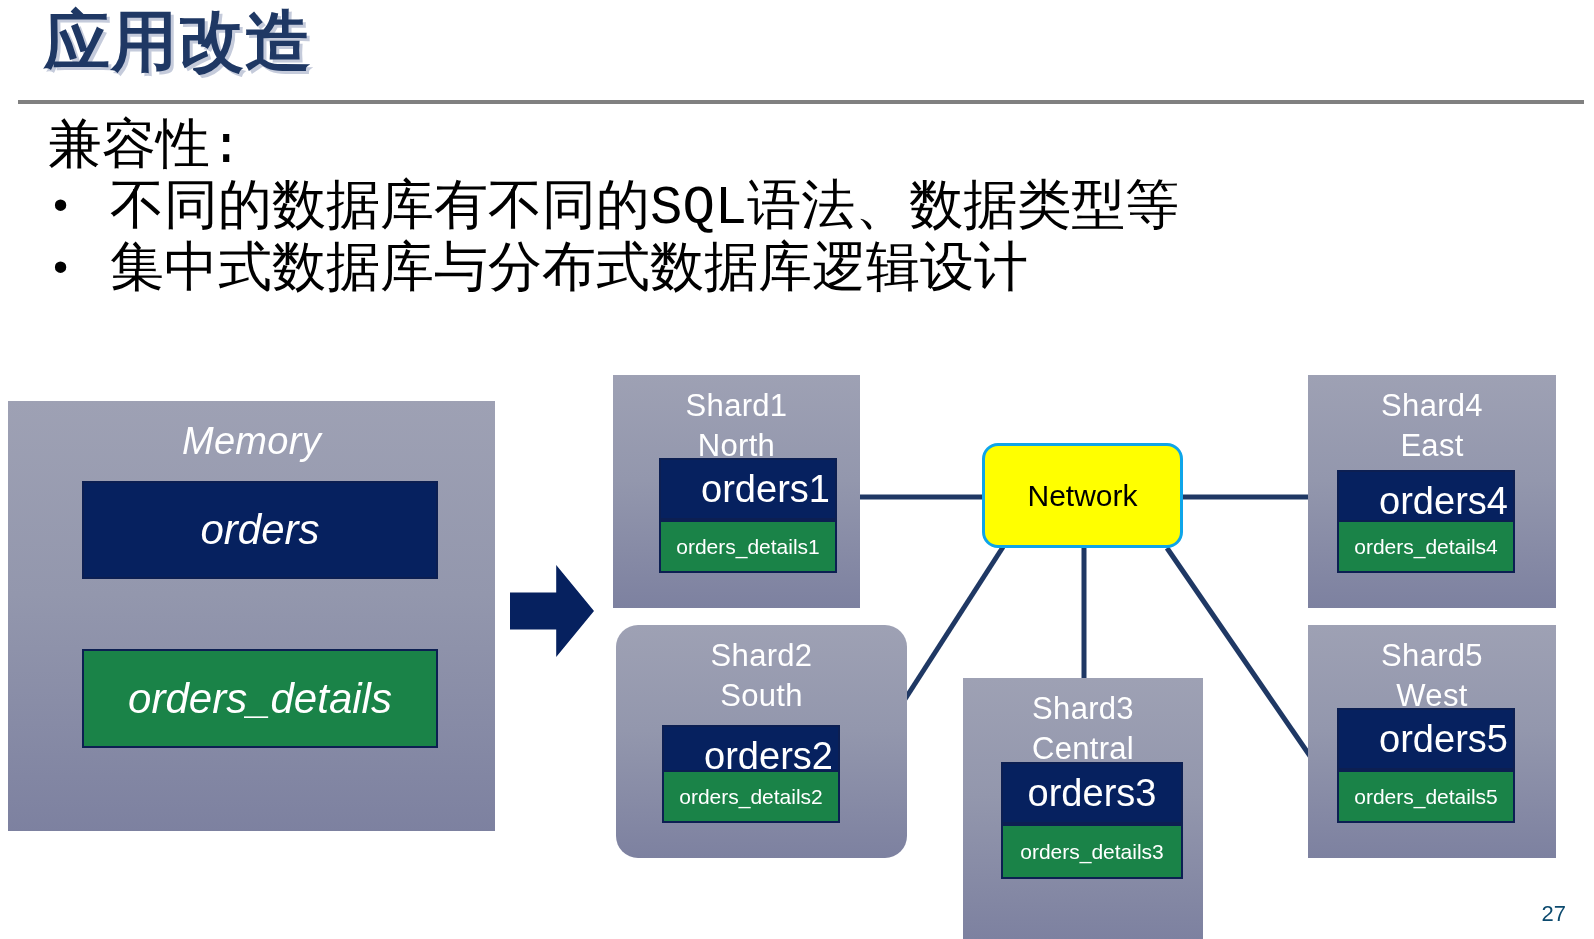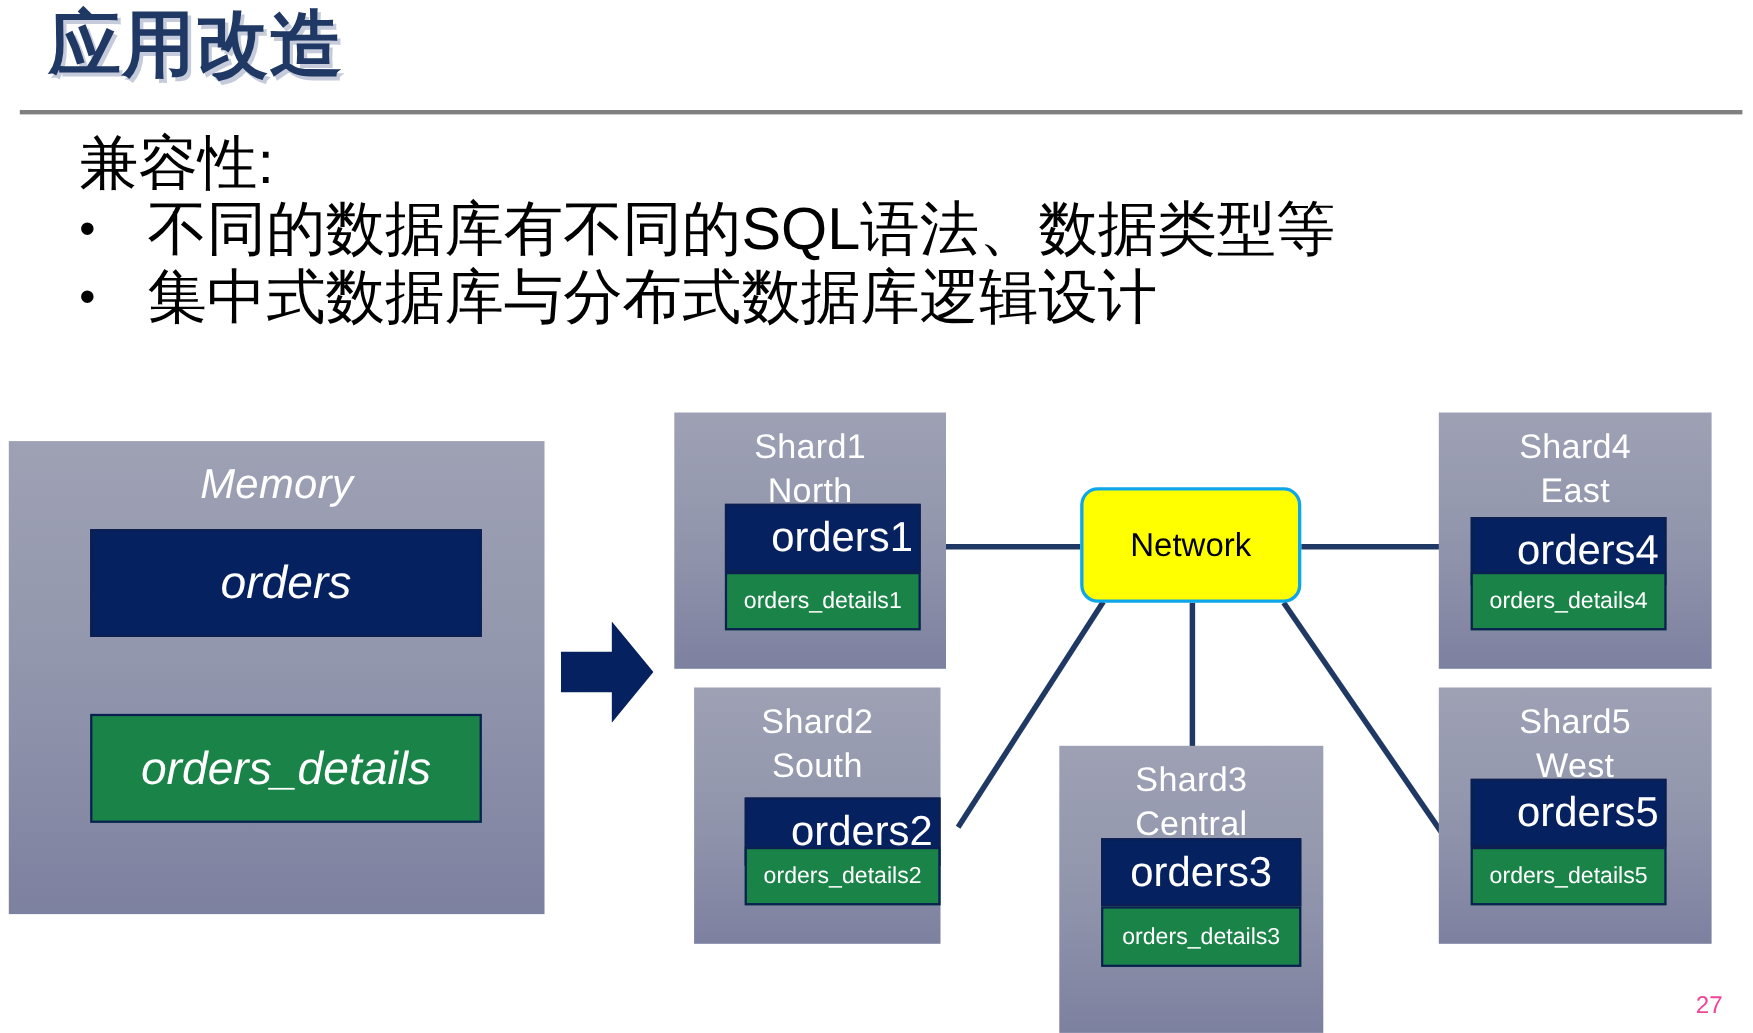--- a/index.html
+++ b/index.html
@@ -35,23 +35,24 @@
     left: 18px;
     top: 100px;
     width: 1566px;
     height: 4px;
     background: #808080;
   }
 
   
   #body-text {
     position: absolute;
-    left: 72px;
+    left: 48px;
     top: 118px;
     width: 1460px;
+    font-family: Liberation Mono, monospace;
   }
   .body-head {
     font-size: 54px;
     line-height: 1.12;
     color: #000000;
     white-space: nowrap;
   }
   .bullet-row {
     display: flex;
     align-items: flex-start;
@@ -118,21 +119,21 @@
   .tbl.green { background: #1A8348; }
 
   
   #memory-box    { left: 8px;  top: 401px; width: 487px; height: 430px; font-style: italic; }
   #memory-label  { top: 16px;  }
   #tbl-orders    { left: 74px; top: 80px;  width: 356px; height: 98px;  font-size: 42px; }
   #tbl-orders-details { left: 74px; top: 248px; width: 356px; height: 99px; font-size: 42px; }
 
   
   #shard1-box { left: 613px;  top: 375px; width: 247px; height: 233px; }
-  #shard2-box { left: 631px;  top: 625px; width: 224px; height: 233px; }
+  #shard2-box { left: 616px;  top: 625px; width: 291px; height: 233px; border-radius: 22px; }
   #shard3-box { left: 963px;  top: 678px; width: 240px; height: 261px; }
   #shard4-box { left: 1308px; top: 375px; width: 248px; height: 233px; }
   #shard5-box { left: 1308px; top: 625px; width: 248px; height: 233px; }
 
   .shard-label { top: 11px; }
   .tbl-main {
     width: 178px;
     height: 62px;
     font-size: 38px;
     padding-left: 35px;
@@ -186,21 +187,21 @@
     background: #06215F;
     clip-path: polygon(0% 30%, 55% 30%, 55% 0%, 100% 50%, 55% 100%, 55% 70%, 0% 70%);
   }
 
   
   #page-number {
     position: absolute;
     right: 28px;
     bottom: 12px;
     font-size: 22px;
-    color: #ec4899;
+    color: #0c4a6e;
   }
 </style>
 </head>
 <body>
 
 <div id="slide-title">应用改造</div>
 <div id="title-rule"></div>
 
 <div id="body-text">
   <div class="body-head">兼容性:</div>

